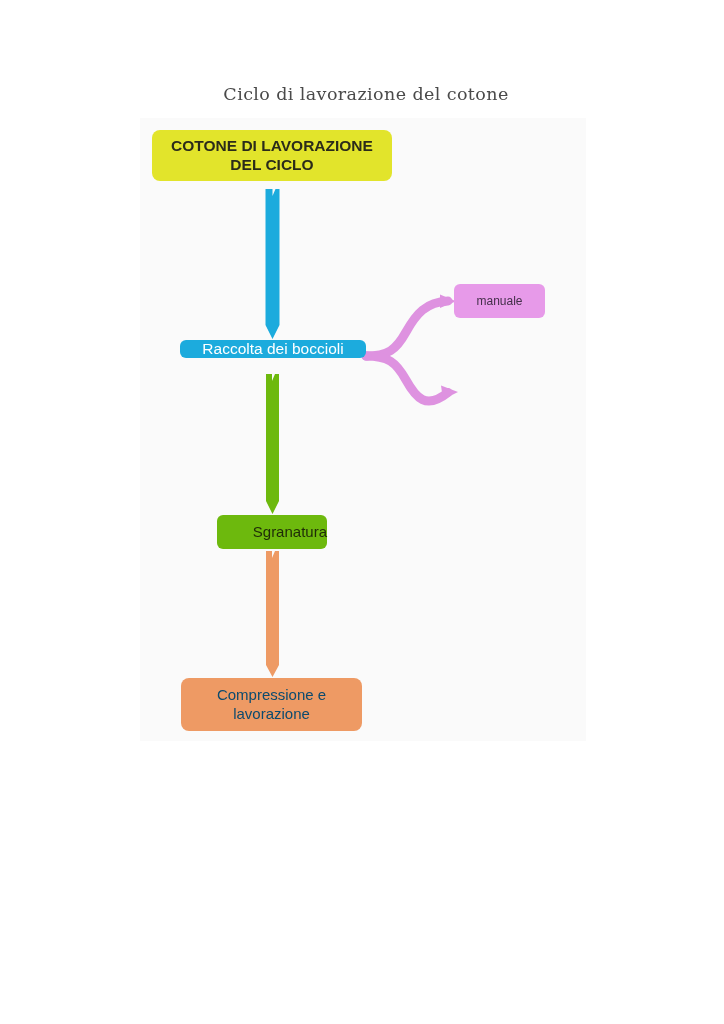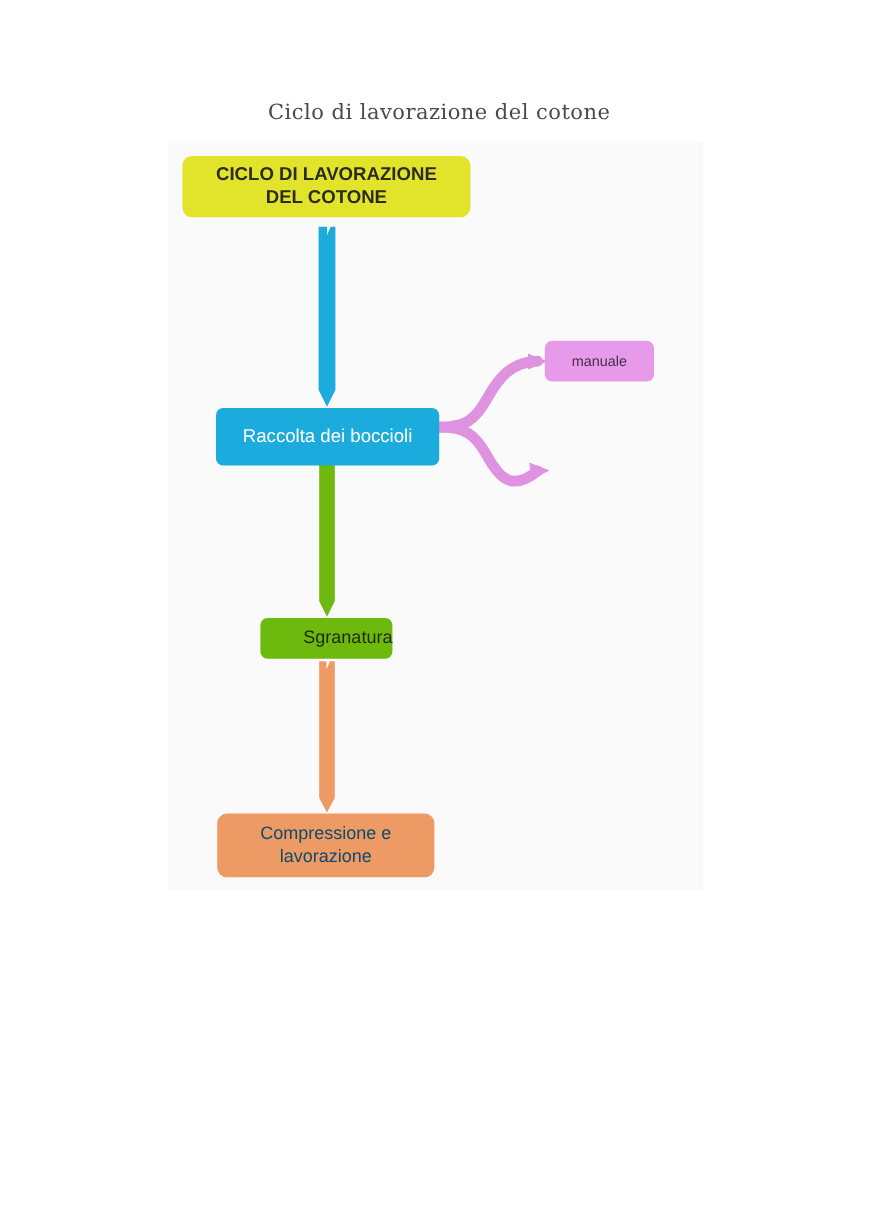--- a/index.html
+++ b/index.html
@@ -63,21 +63,21 @@
     font-weight: bold;
     font-size: 15.5px;
     border-radius: 8px;
   }
 
   
   #node-raccolta {
     left: 40px;
     top: 222px;
     width: 186px;
-    height: 48px;
+    height: 18px;
     background: #1CABDD;
     color: #ffffff;
     font-size: 15.5px;
     border-radius: 6px;
   }
 
   
   #node-sgranatura {
     left: 77px;
     top: 397px;
@@ -189,22 +189,22 @@
                L 135 433
                L 139 433
                L 139 547
                L 132.5 559
                L 126 547 Z" fill="#EE9A64"></path>
     </g>
   </svg>
 
   <div class="node" id="node-root">
     <span>
-      <span>CICLO DI LAVORAZIONE</span><br>
-      <span>DEL COTONE</span>
+      <span>COTONE DI LAVORAZIONE</span><br>
+      <span>DEL CICLO</span>
     </span>
   </div>
 
   <div class="node" id="node-raccolta">
     <span>Raccolta dei boccioli</span>
   </div>
 
   <div class="node" id="node-manuale">
     <span>manuale</span>
   </div>

